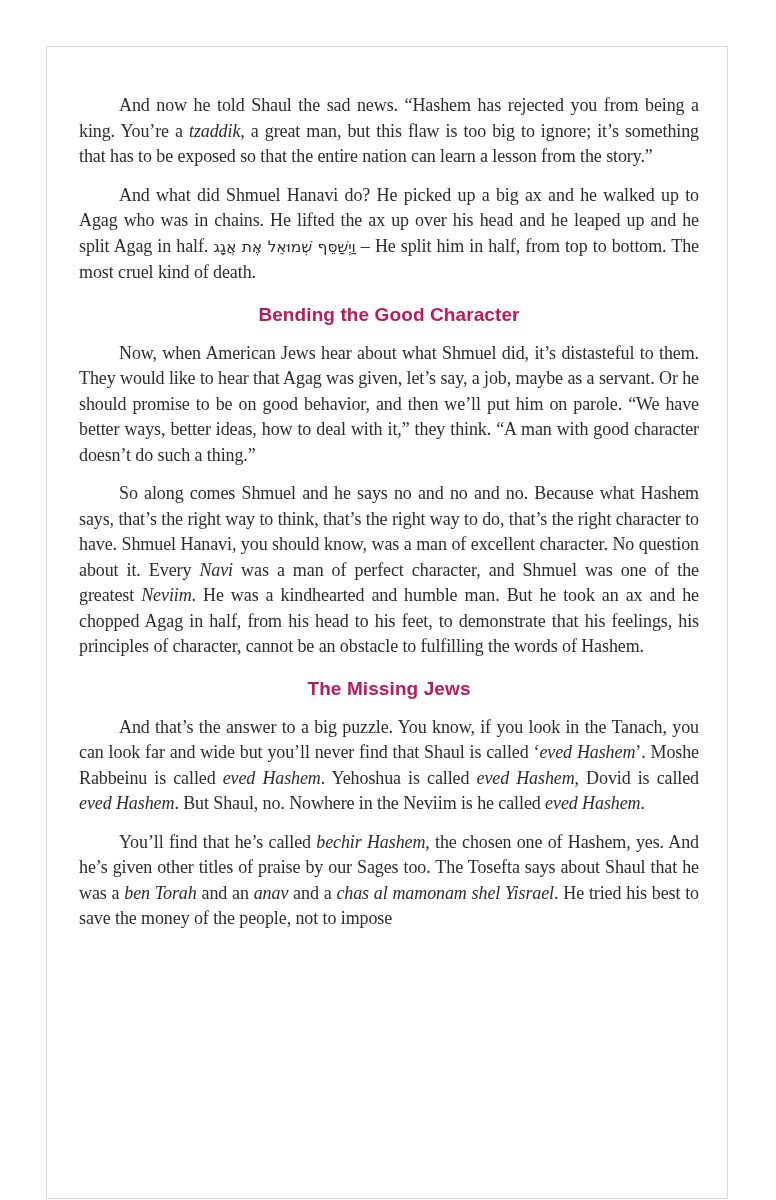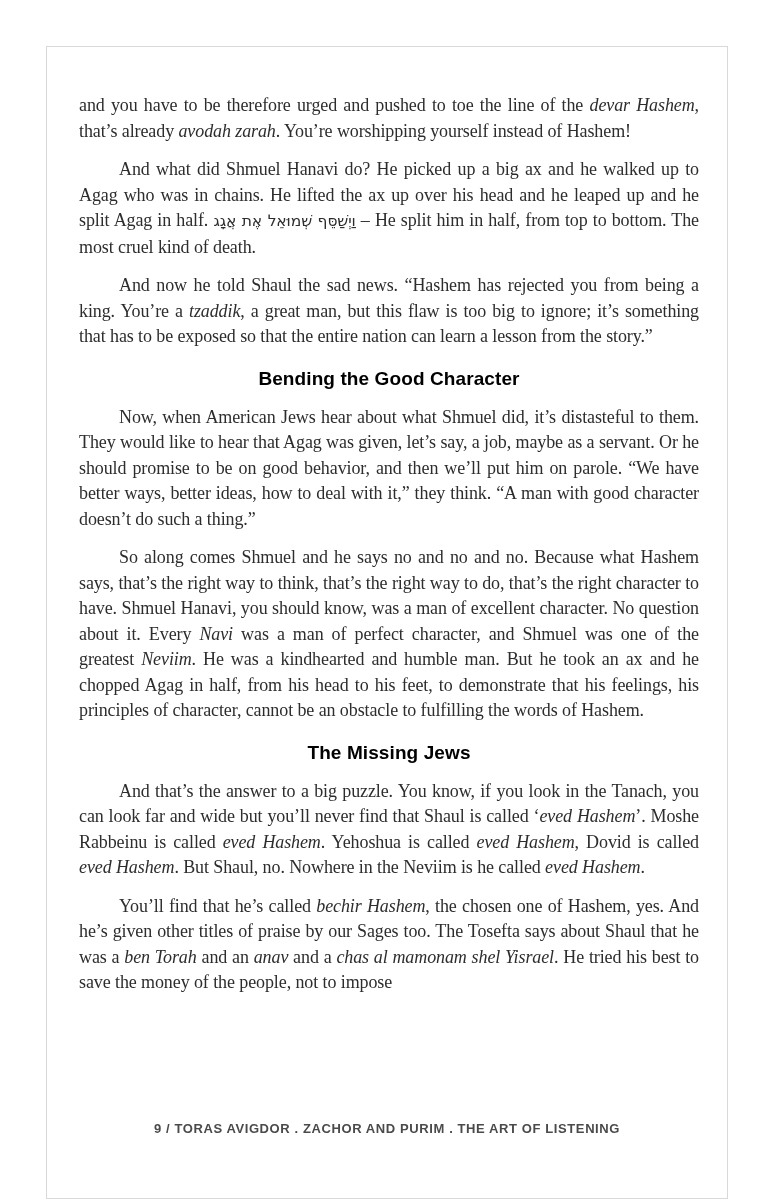--- a/index.html
+++ b/index.html
@@ -47,21 +47,21 @@
   .he {
     font-family: "DejaVu Sans", sans-serif;
     font-size: 15.5px;
     unicode-bidi: embed;
   }
   .section-heading {
     font-family: "Liberation Sans", sans-serif;
     font-weight: 700;
     font-size: 19px;
     line-height: 22px;
-    color: #000000;
+    color: #be185d;
     text-align: center;
     margin: 18px 0 15px 0;
     letter-spacing: 0.1px;
   }
   .page-footer {
     position: absolute;
     left: 0;
     right: 0;
     top: 1074px;
     text-align: center;
@@ -70,24 +70,22 @@
     font-size: 13px;
     color: #4a4a4a;
     letter-spacing: 0.6px;
   }
 </style>
 </head>
 <body>
 
 <div class="document-page">
   <div class="article-content">
-      <p class="para"><span>and you have to be therefore urged and pushed to toe the line of the </span><span class="it">devar Hashem</span><span>, that’s already </span><span class="it">avodah zarah</span><span>. You’re worshipping yourself instead of Hashem!</span></p>
+      <p class="para indent"><span>And now he told Shaul the sad news. “Hashem has rejected you from being a king. You’re a </span><span class="it">tzaddik</span><span>, a great man, but this flaw is too big to ignore; it’s something that has to be exposed so that the entire nation can learn a lesson from the story.”</span></p>
       <p class="para indent"><span>And what did Shmuel Hanavi do? He picked up a big ax and he walked up to Agag who was in chains. He lifted the ax up over his head and he leaped up and he split Agag in half. </span><span class="he">וַיְשַׁסֵּף שְׁמוּאֵל אֶת אֲגָג</span><span> – He split him in half, from top to bottom. The most cruel kind of death.</span></p>
-      <p class="para indent"><span>And now he told Shaul the sad news. “Hashem has rejected you from being a king. You’re a </span><span class="it">tzaddik</span><span>, a great man, but this flaw is too big to ignore; it’s something that has to be exposed so that the entire nation can learn a lesson from the story.”</span></p>
       <h2 class="section-heading">Bending the Good Character</h2>
       <p class="para indent"><span>Now, when American Jews hear about what Shmuel did, it’s distasteful to them. They would like to hear that Agag was given, let’s say, a job, maybe as a servant. Or he should promise to be on good behavior, and then we’ll put him on parole. “We have better ways, better ideas, how to deal with it,” they think. “A man with good character doesn’t do such a thing.”</span></p>
       <p class="para indent"><span>So along comes Shmuel and he says no and no and no. Because what Hashem says, that’s the right way to think, that’s the right way to do, that’s the right character to have. Shmuel Hanavi, you should know, was a man of excellent character. No question about it. Every </span><span class="it">Navi</span><span> was a man of perfect character, and Shmuel was one of the greatest </span><span class="it">Neviim</span><span>. He was a kindhearted and humble man. But he took an ax and he chopped Agag in half, from his head to his feet, to demonstrate that his feelings, his principles of character, cannot be an obstacle to fulfilling the words of Hashem.</span></p>
       <h2 class="section-heading">The Missing Jews</h2>
       <p class="para indent"><span>And that’s the answer to a big puzzle. You know, if you look in the Tanach, you can look far and wide but you’ll never find that Shaul is called ‘</span><span class="it">eved Hashem</span><span>’. Moshe Rabbeinu is called </span><span class="it">eved Hashem</span><span>. Yehoshua is called </span><span class="it">eved Hashem</span><span>, Dovid is called </span><span class="it">eved Hashem</span><span>. But Shaul, no. Nowhere in the Neviim is he called </span><span class="it">eved Hashem</span><span>.</span></p>
       <p class="para indent"><span>You’ll find that he’s called </span><span class="it">bechir Hashem</span><span>, the chosen one of Hashem, yes. And he’s given other titles of praise by our Sages too. The Tosefta says about Shaul that he was a </span><span class="it">ben Torah</span><span> and an </span><span class="it">anav</span><span> and a </span><span class="it">chas al mamonam shel Yisrael</span><span>. He tried his best to save the money of the people, not to impose</span></p>
     </div>
-  <div class="page-footer">9 / TORAS AVIGDOR . ZACHOR AND PURIM . THE ART OF LISTENING</div>
 </div>
 
 </body></html>

